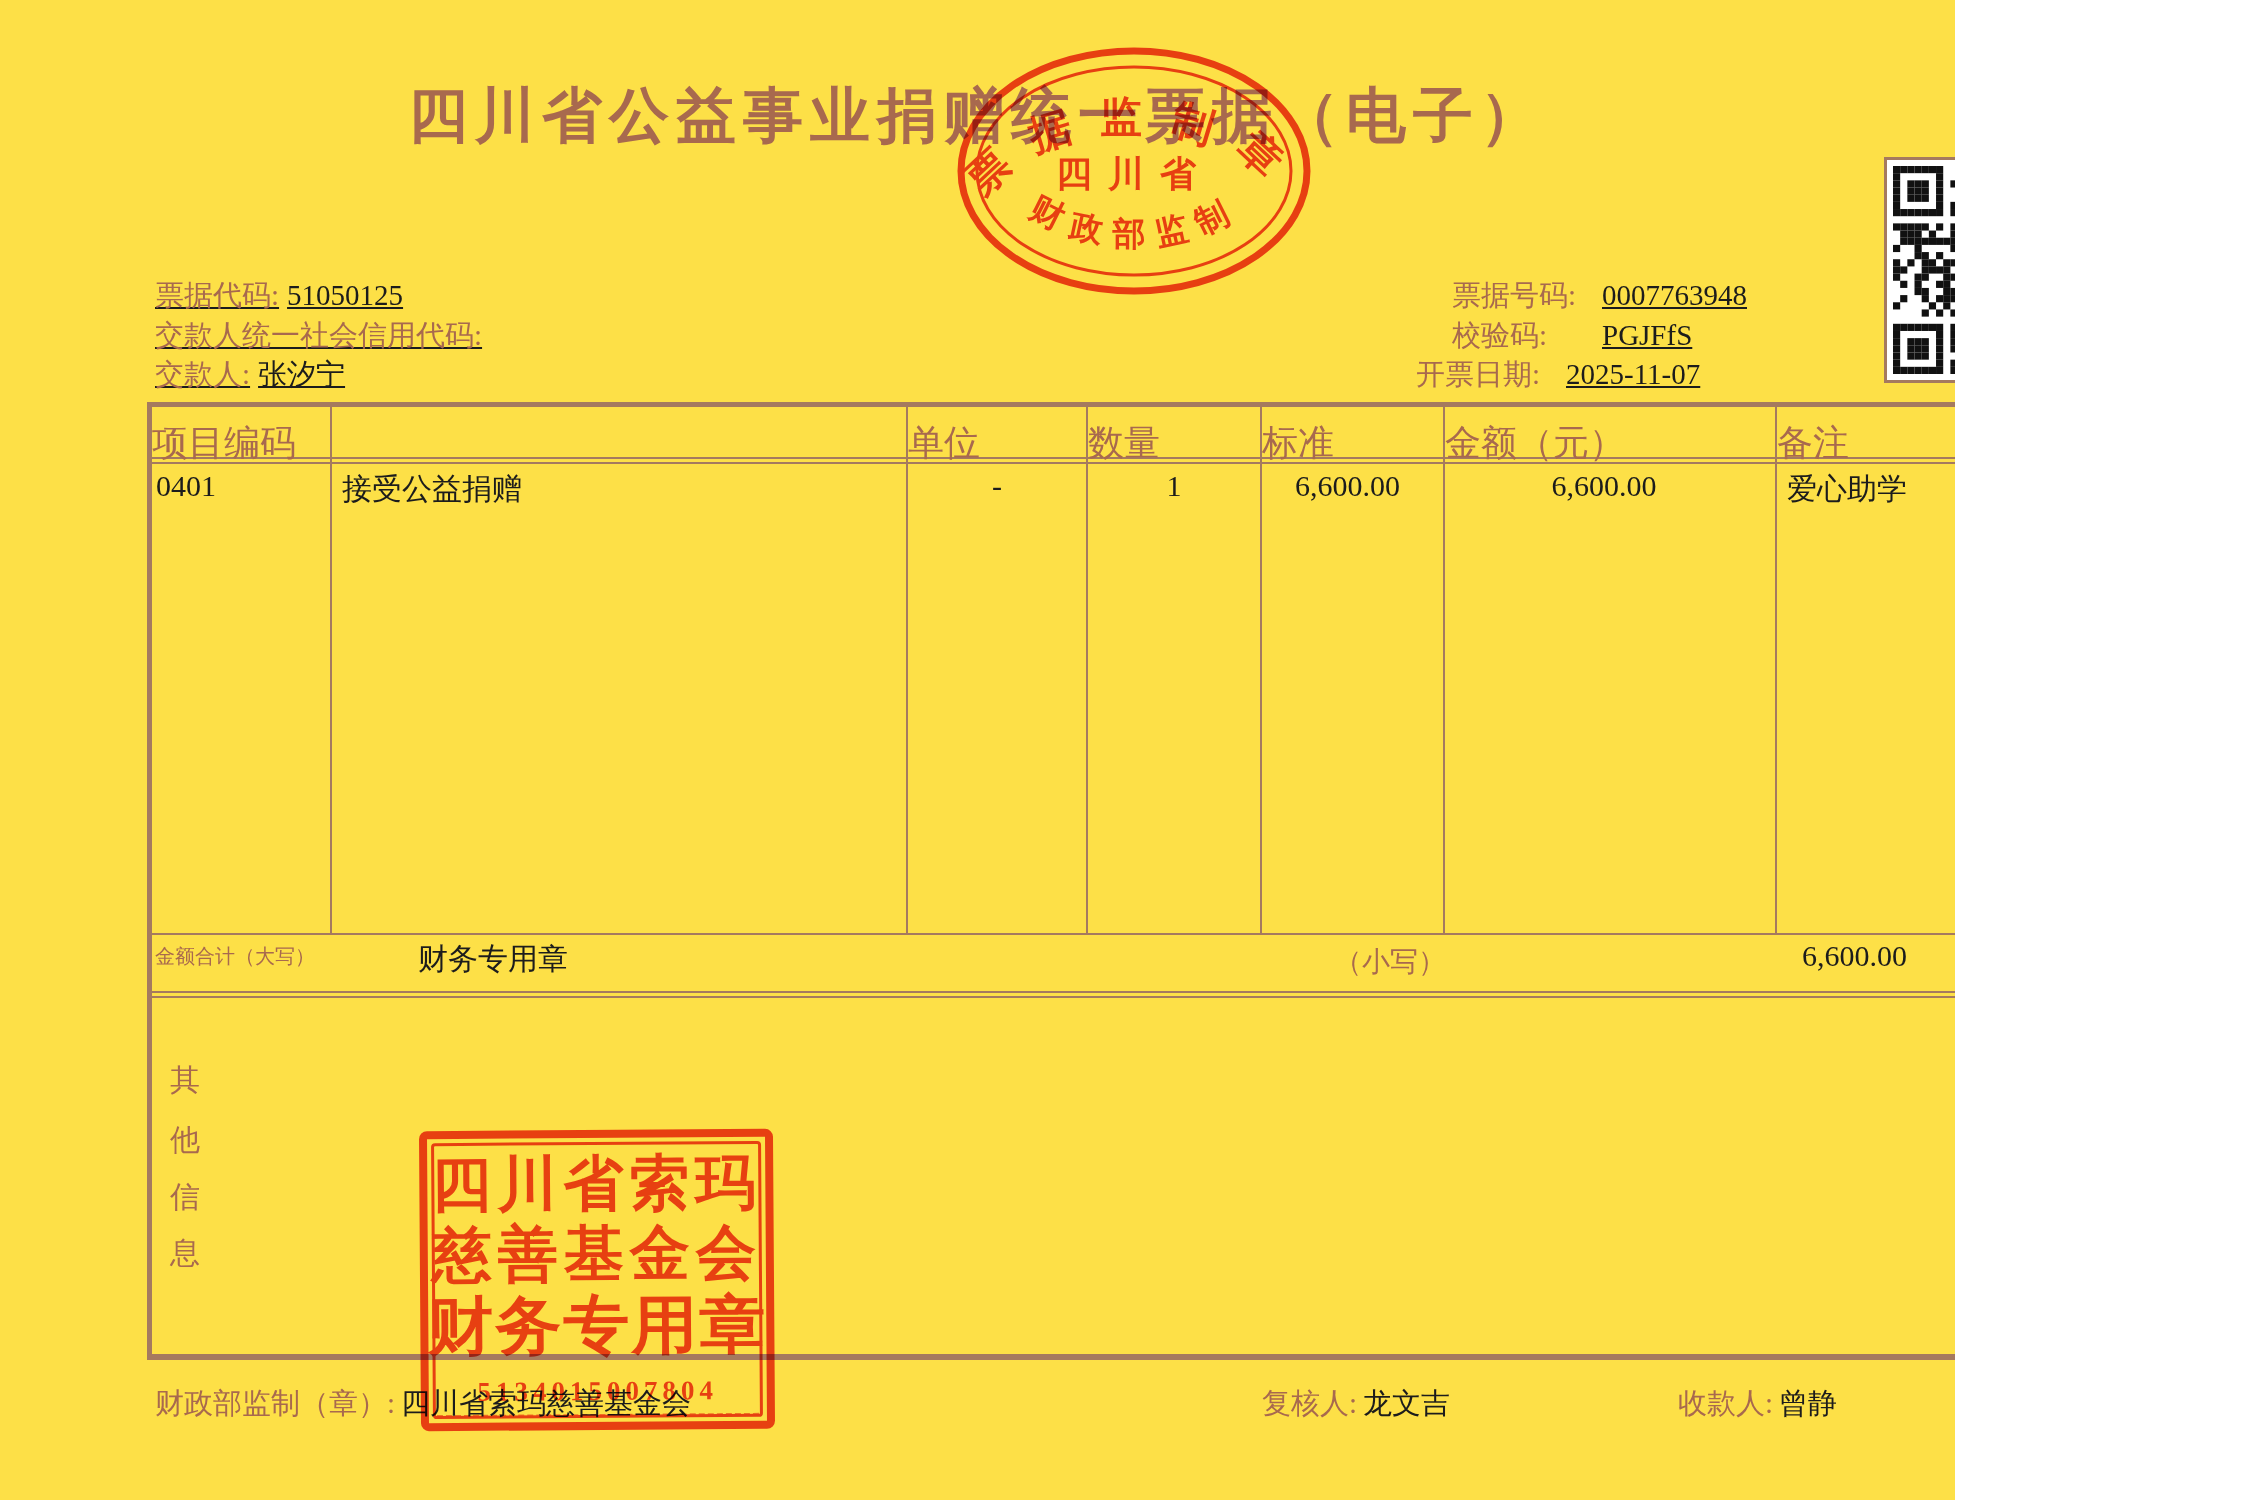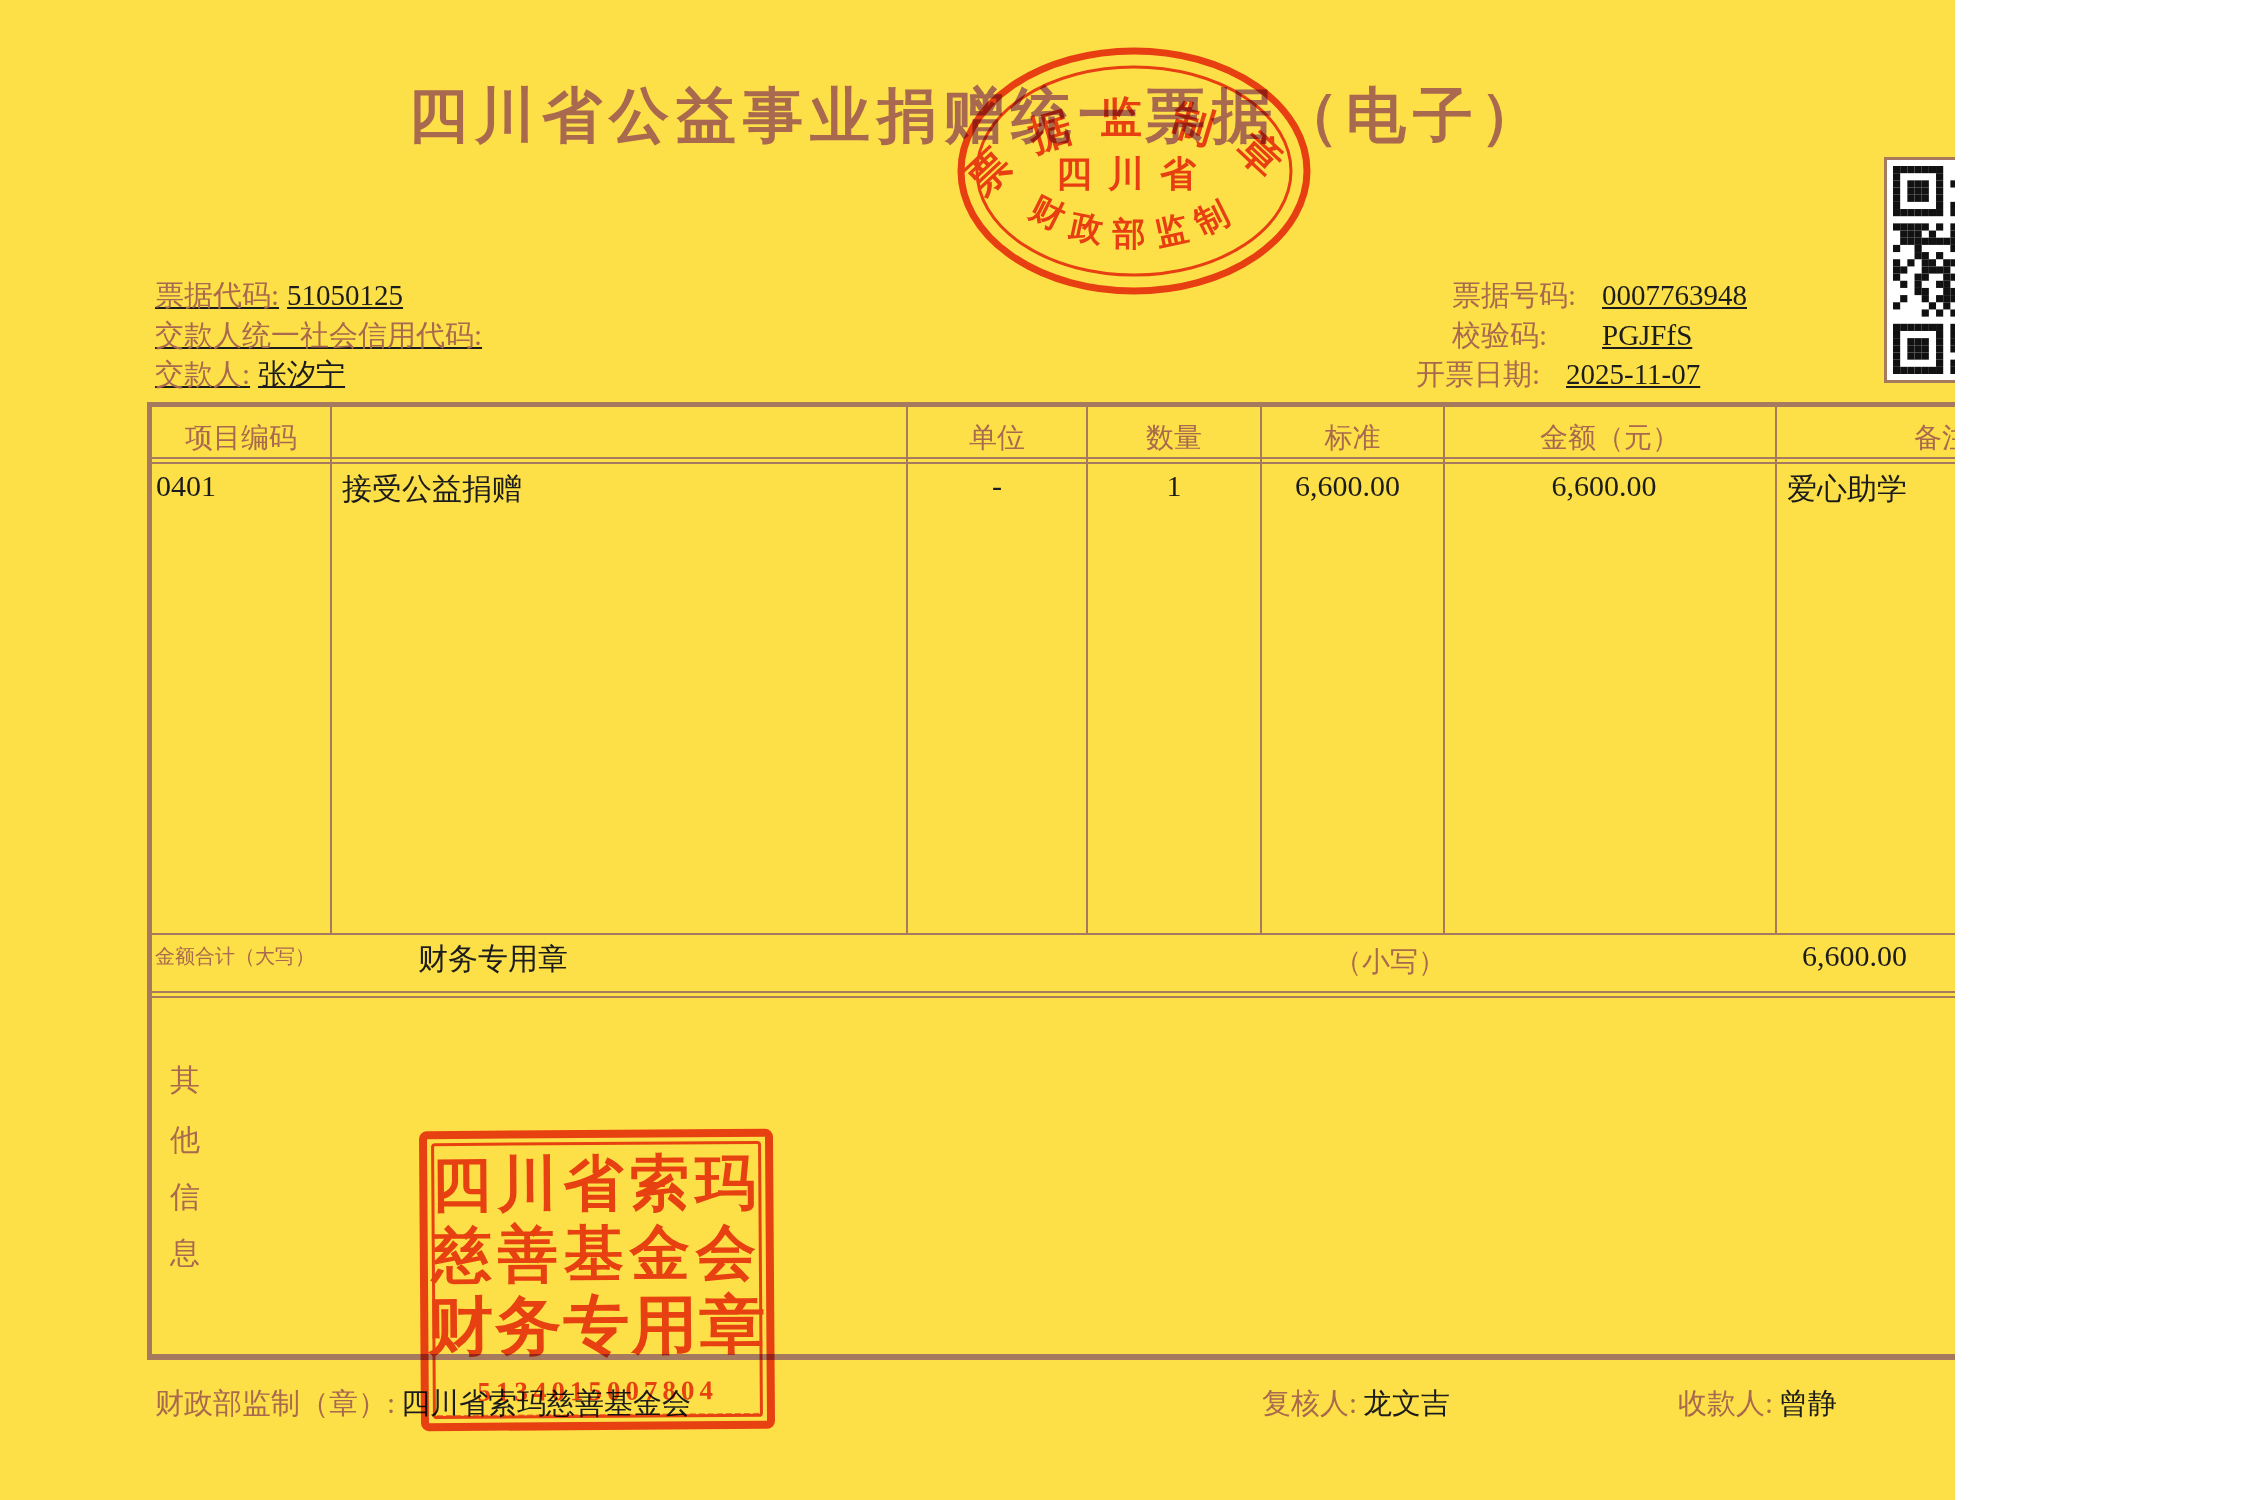--- a/index.html
+++ b/index.html
@@ -27,21 +27,21 @@
   .info-row{position:absolute;font-size:29px;white-space:nowrap;text-decoration:underline;}
   .info-row .lbl{color:#a8694e;}
   .info-row .val{color:#1c1c1c;margin-left:8px;}
   .r-lbl{display:inline-block;width:142px;color:#a8694e;}
 
   
   .grid{position:absolute;left:147px;top:402px;width:1965px;height:958px;
     border:5px solid #a57a5f;border-bottom-width:6px;box-sizing:border-box;}
   .vline{position:absolute;top:0;width:2px;height:526px;background:#a57a5f;}
   .hline{position:absolute;left:0;right:0;height:2px;background:#a57a5f;}
-  .th{position:absolute;top:12px;font-size:28px;color:#a8694e;text-align:center;white-space:nowrap;}
+  .th{position:absolute;top:12px;font-size:36px;color:#a8694e;text-align:left;white-space:nowrap;}
   .td{position:absolute;top:62px;font-size:30px;white-space:nowrap;}
   .tr-right{text-align:center;}
   .total-txt{position:absolute;top:532px;font-size:30px;white-space:nowrap;}
   .oi-char{position:absolute;left:18px;font-size:30px;color:#a8694e;}
 
   
   .foot{position:absolute;top:1384px;font-size:29px;white-space:nowrap;}
   .foot .lbl{color:#a8694e;}
   .foot .val{color:#1c1c1c;margin-left:6px;}
 

